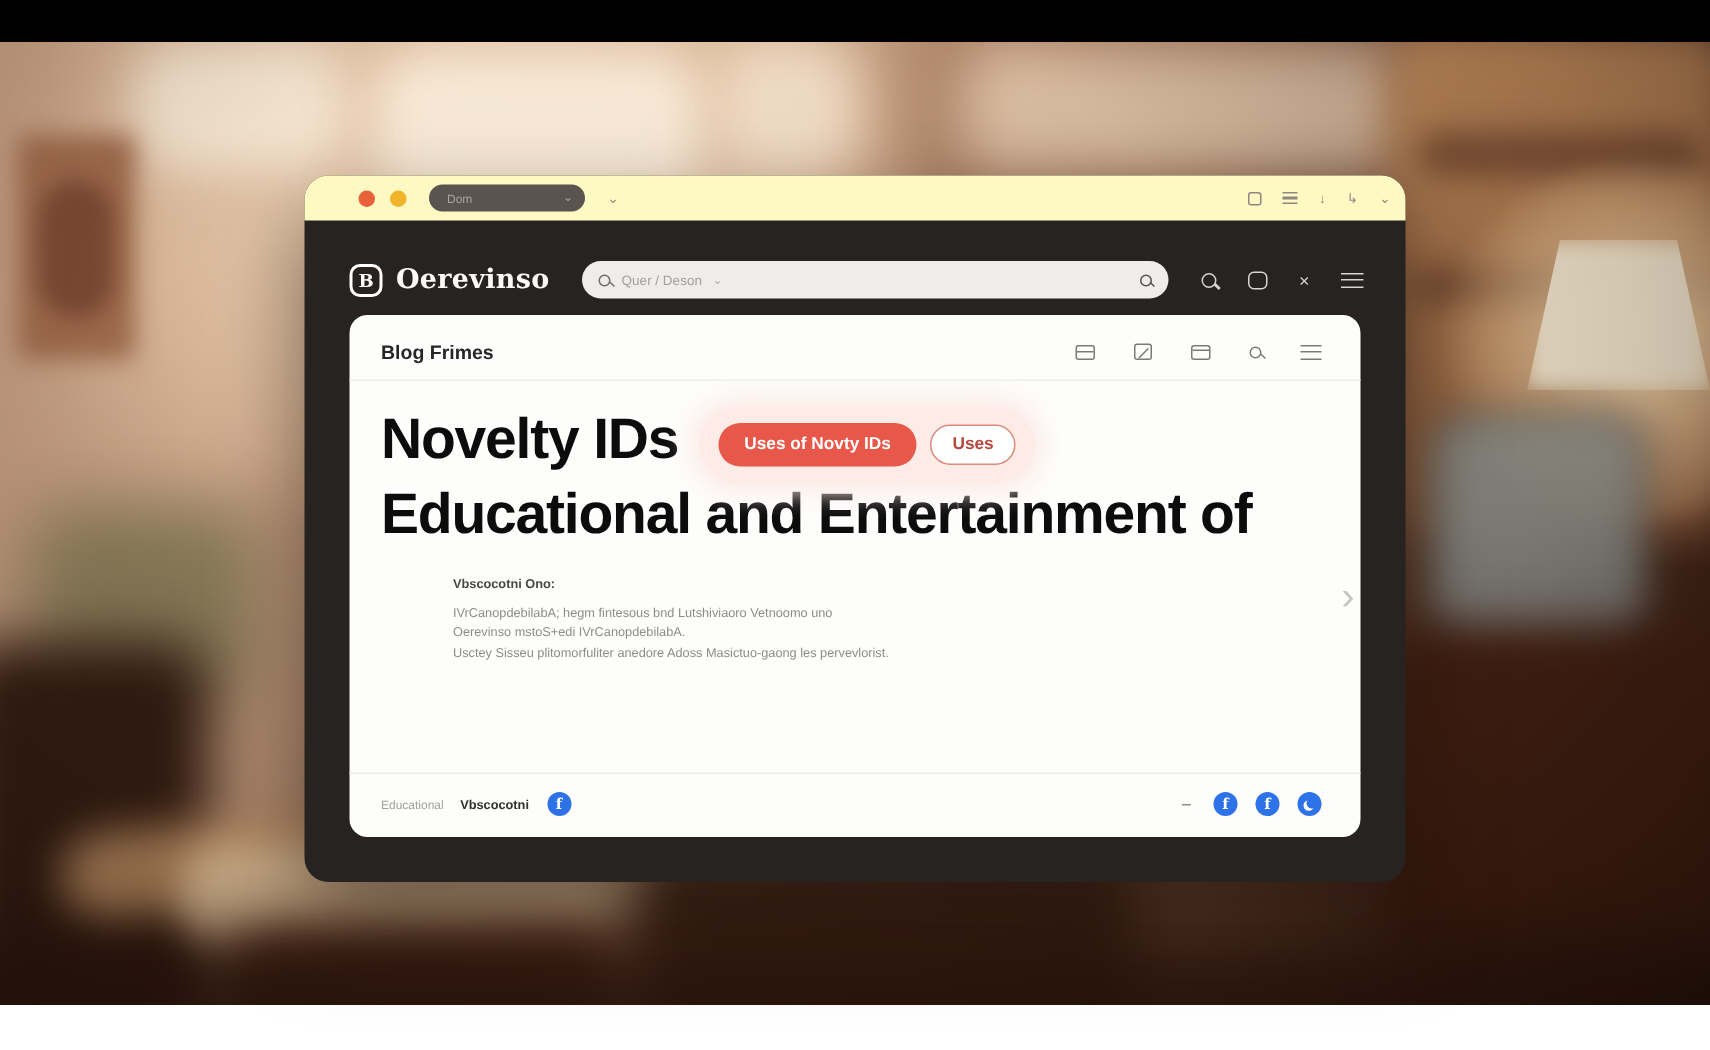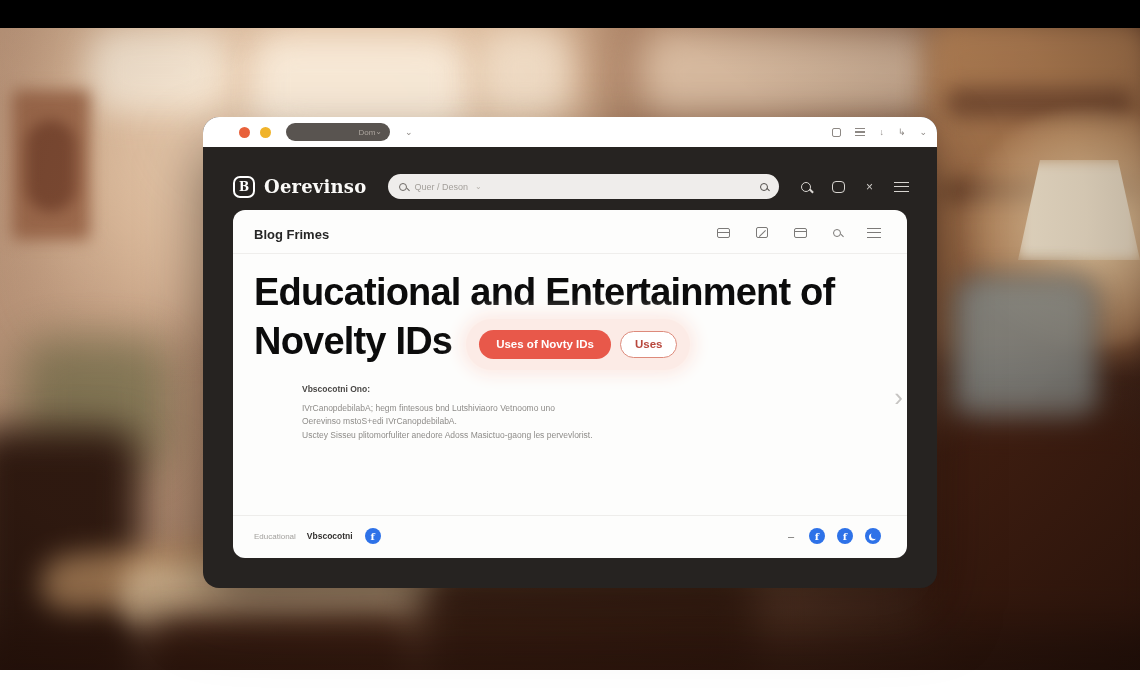--- a/index.html
+++ b/index.html
@@ -41,21 +41,21 @@
   .chalkboard  { left:950px; top:245px;  width:150px; height:160px; background:#8d9694; filter:blur(12px); opacity:.85; border:6px solid #55514b; }
   .sofa-right  { left:920px; top:390px;  width:240px; height:230px; background:#411f12; filter:blur(18px); }
   .floor-dark  { left:-40px; top:600px;  width:1240px;height:120px; background:#2a140c; filter:blur(22px); opacity:.85; }
   .vignette    { position:absolute; inset:0; border-radius:0;
                  background:radial-gradient(ellipse at 42% 30%, rgba(0,0,0,0) 35%, rgba(40,18,8,.18) 65%, rgba(18,7,3,.55) 100%); }
 
   
   .window { position:absolute; left:203px; top:117px; width:734px; height:471px; background:#262321;
             border-radius:16px; box-shadow:0 28px 60px rgba(20,8,4,.5); }
 
-  .titlebar { height:30px; background:#ffffff; border-radius:16px 16px 0 0; display:flex; align-items:center; padding:0 10px 0 36px;text-align:right; }
+  .titlebar { height:30px; background:#fef9c3; border-radius:16px 16px 0 0; display:flex; align-items:center; padding:0 10px 0 36px; }
   .dot { width:11px; height:11px; border-radius:50%; }
   .dot.yellow { margin-left:10px; }
   .tab-pill { margin-left:15px; width:104px; height:18px; background:#595450; border-radius:9px;
               display:flex; align-items:center; padding:0 8px 0 12px; color:#aba49d; font-size:8px; }
   .tab-pill .lbl { flex:1; }
   .chev { font-size:8px; color:#aba49d; line-height:1; }
   .solo-chev { margin-left:15px; color:#8d8884; font-size:9px; }
   .tb-icons { margin-left:auto; display:flex; gap:14px; align-items:center; color:#8d8884; font-size:9px; }
   .ico-sq { width:9px; height:9px; border:1px solid #8d8884; border-radius:2px; }
   .ico-lines { width:10px; height:8px; border-top:1.5px solid #8d8884; border-bottom:1.5px solid #8d8884; position:relative; }
@@ -79,21 +79,21 @@
   .mag.light { width:10px; height:10px; border-width:1.6px; border-color:#d8d5d1; }
   .mag.light::after { width:5px; height:1.6px; background:#d8d5d1; right:-4px; bottom:-1.5px; }
   .ico-sq.light { width:13px; height:12px; border:1.6px solid #d8d5d1; border-radius:4px; }
   .close-x { font-size:12px; color:#cfccc8; line-height:1; }
   .ico-burger { width:15px; height:10px; border-top:1.7px solid #d8d5d1; border-bottom:1.7px solid #d8d5d1; position:relative; }
   .ico-burger::after { content:""; position:absolute; left:0; right:0; top:3.1px; height:1.7px; background:#d8d5d1; }
 
   
   .card { position:absolute; left:30px; top:93px; width:674px; height:348px; background:#fdfdfc;
           border-radius:12px; display:flex; flex-direction:column; }
-  .card-header { display:flex; align-items:flex-start; padding:17px 26px 11px 21px; border-bottom:1px solid #efeeec; }
+  .card-header { display:flex; align-items:center; padding:17px 26px 11px 21px; border-bottom:1px solid #efeeec; }
   .card-title { font-weight:bold; font-size:13px; color:#262626; }
   .card-icons { margin-left:auto; display:flex; gap:26px; align-items:center; }
   .ico-rows { width:13px; height:10px; border:1.3px solid #7c7a78; border-radius:2px; position:relative; }
   .ico-rows::after { content:""; position:absolute; left:0; right:0; top:3.2px; height:1.3px; background:#7c7a78; }
   .ico-edit { width:12px; height:11px; border:1.3px solid #7c7a78; border-radius:2px; position:relative; }
   .ico-edit::after { content:""; position:absolute; width:9px; height:1.3px; background:#7c7a78; transform:rotate(-45deg); left:1px; top:4.5px; }
   .ico-card2 { width:13px; height:10px; border:1.3px solid #7c7a78; border-radius:2px; position:relative; }
   .ico-card2::after { content:""; position:absolute; left:0; right:0; top:2.2px; height:1.3px; background:#7c7a78; }
   .mag.gray { border-color:#7c7a78; } .mag.gray::after { background:#7c7a78; }
   .ico-burger.gray { width:14px; border-color:#7c7a78; } .ico-burger.gray::after { background:#7c7a78; }
@@ -204,28 +204,28 @@
         <div class="card-icons">
           <span class="ico-rows"></span>
           <span class="ico-edit"></span>
           <span class="ico-card2"></span>
           <span class="mag gray"></span>
           <span class="ico-burger gray"></span>
         </div>
       </div>
 
       <h1 class="headline">
-        <span class="hl-line">Educational and Entertainment of</span>
         <span class="hl-line hl-line3">
           <span>Novelty IDs</span>
           <span class="badge-group">
             <span class="badge solid">Uses of Novty IDs</span>
             <span class="badge outline">Uses</span>
           </span>
         </span>
+        <span class="hl-line">Educational and Entertainment of</span>
       </h1>
 
       <span class="next-chev">›</span>
 
       <div class="excerpt">
         <div class="excerpt-head">Vbscocotni Ono:</div>
         <div class="excerpt-line">IVrCanopdebilabA; hegm fintesous bnd Lutshiviaoro Vetnoomo uno</div>
         <div class="excerpt-line">Oerevinso mstoS+edi IVrCanopdebilabA.</div>
         <div class="excerpt-line">Usctey Sisseu plitomorfuliter anedore Adoss Masictuo-gaong les pervevlorist.</div>
       </div>

